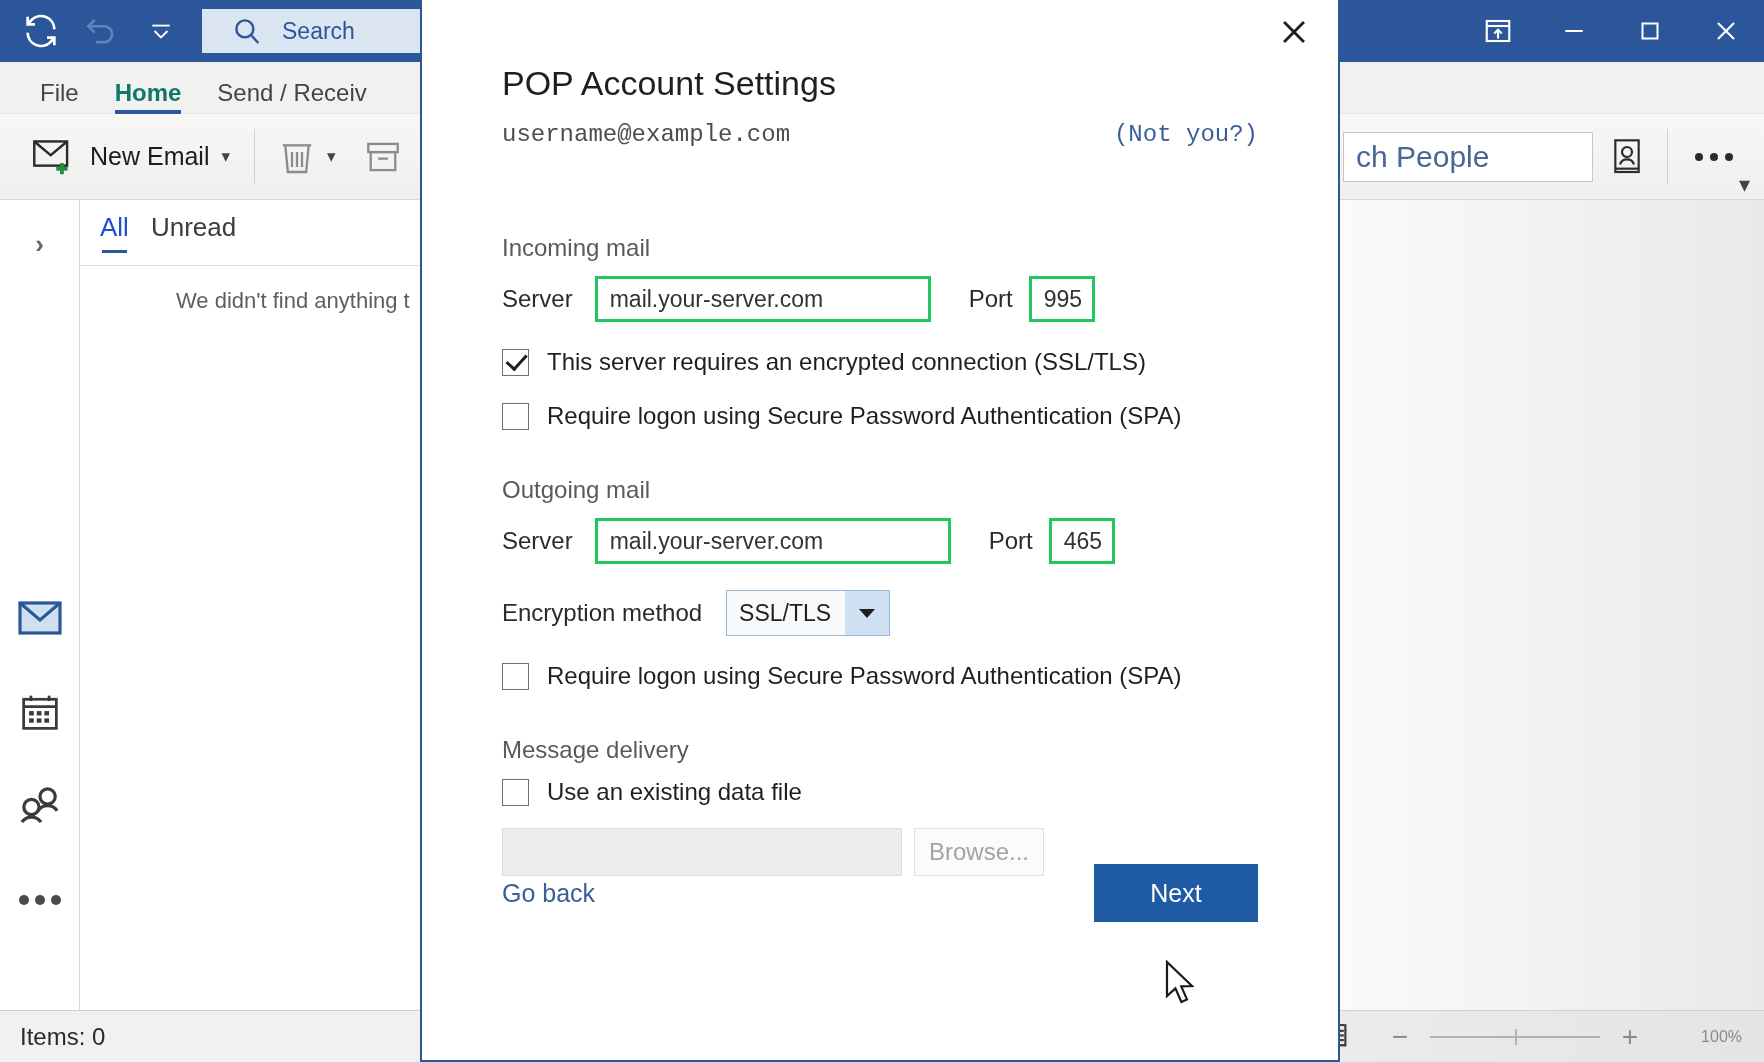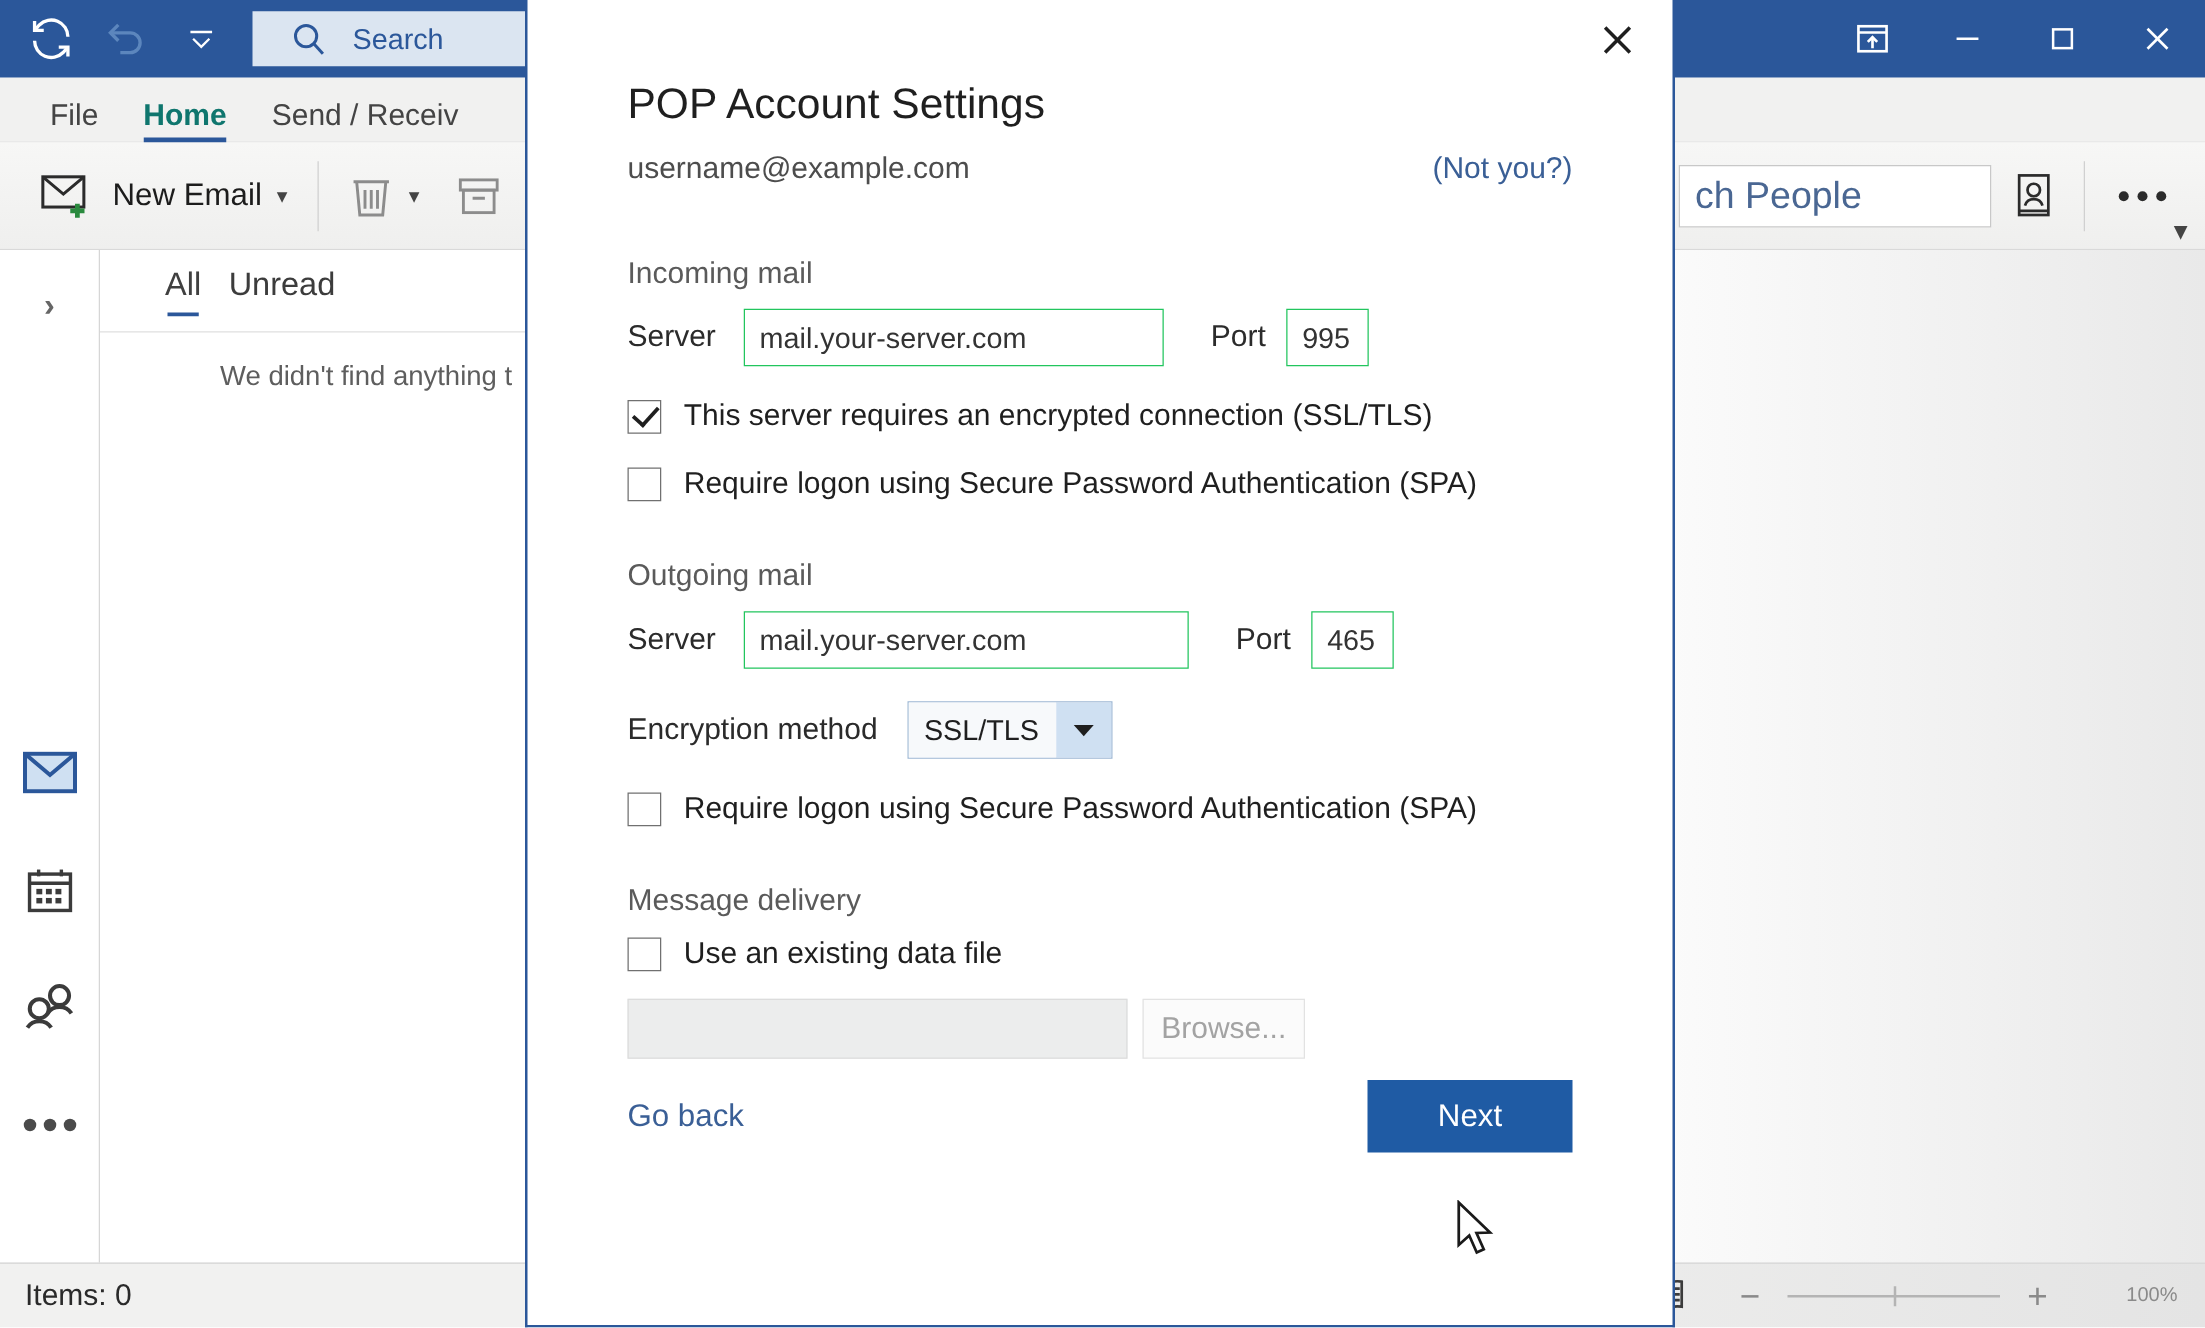--- a/index.html
+++ b/index.html
@@ -134,21 +134,21 @@
     width: 356px; flex: 0 0 356px; background: #ffffff;
     border-right: 1px solid #d6d6d6;
     display: flex; flex-direction: column;
   }
   .ml-filters {
     height: 66px; display: flex; align-items: center;
     padding-left: 20px; gap: 22px;
     border-bottom: 1px solid #dfdfdf;
   }
   .ml-filter { font-size: 26px; color: #3c3c3c; position: relative; padding-bottom: 10px; }
-  .ml-filter.active { color: #404040; margin-left: 32px; }
+  .ml-filter.active { color: #1d4ed8; }
   .ml-filter.active::after {
     content: ""; position: absolute; left: 2px; right: 2px; bottom: 0; height: 3px; background: #2b579a;
   }
   .ml-empty { padding: 22px 0 0 96px; font-size: 22px; color: #5e5e5e; white-space: nowrap; }
 
   .reading {
     flex: 1 1 auto;
     background: linear-gradient(90deg, #ffffff 0%, #ffffff 60%, #e9e9e9 100%);
   }
 
@@ -185,30 +185,30 @@
     z-index: 20;
   }
   .dlg-close {
     position: absolute; right: 16px; top: 4px;
     width: 56px; height: 56px;
     display: flex; align-items: center; justify-content: center;
   }
   .dlg-inner { padding: 64px 80px 0 80px; }
 
   .dlg-title { font-size: 34px; color: #1f1f1f; font-weight: normal; margin: 0 0 18px 0; }
-  .dlg-subrow { display: flex; align-items: baseline; justify-content: space-between; margin-bottom: 56px; }
+  .dlg-subrow { display: flex; align-items: baseline; justify-content: space-between; margin-bottom: 86px; font-family: Liberation Mono, monospace; }
   .dlg-email { font-size: 24px; color: #4d4d4d; }
   .dlg-notyou { font-size: 24px; color: #3a5f96; cursor: pointer; }
 
   .sec-head { font-size: 24px; color: #5a5a5a; margin-bottom: 14px; }
   .row { display: flex; align-items: center; }
   .lbl { font-size: 24px; color: #2b2b2b; }
 
   .txtbox {
-    height: 46px; border: 1px solid #22c55e; background: #ffffff;
+    height: 46px; border: 3px solid #22c55e; background: #ffffff;
     display: flex; align-items: center; padding: 0 12px;
     font-size: 23px; color: #333333;
   }
   .txtbox.server-in { width: 336px; margin-left: 22px; }
   .txtbox.server-out { width: 356px; margin-left: 22px; }
   .txtbox.port { width: 66px; margin-left: 16px; }
   .port-lbl { margin-left: 38px; }
 
   .cbrow { display: flex; align-items: center; gap: 18px; margin-top: 26px; }
   .cbox {

